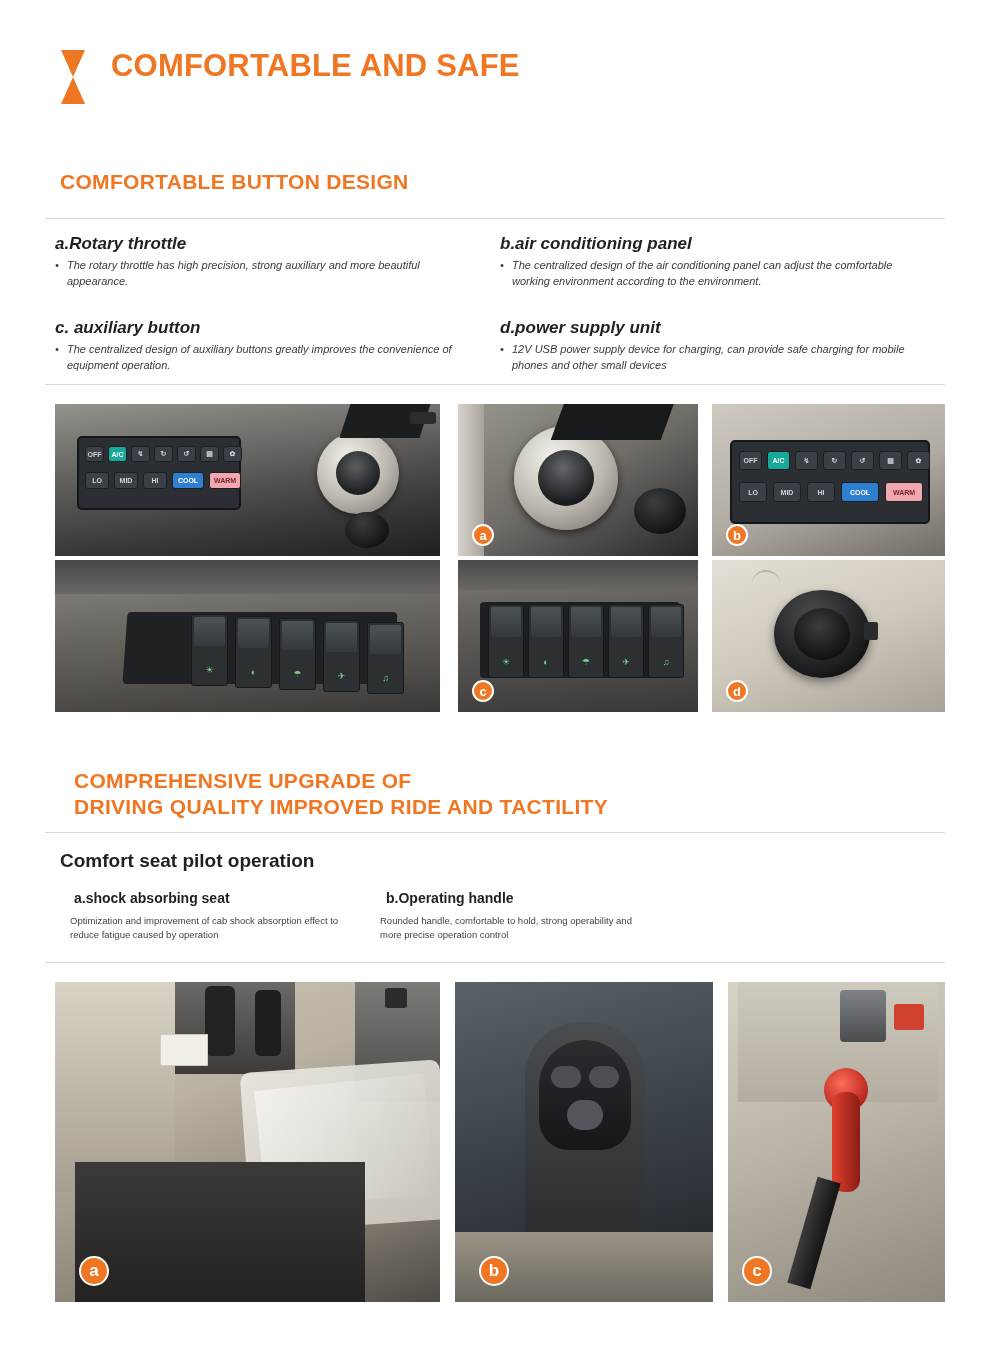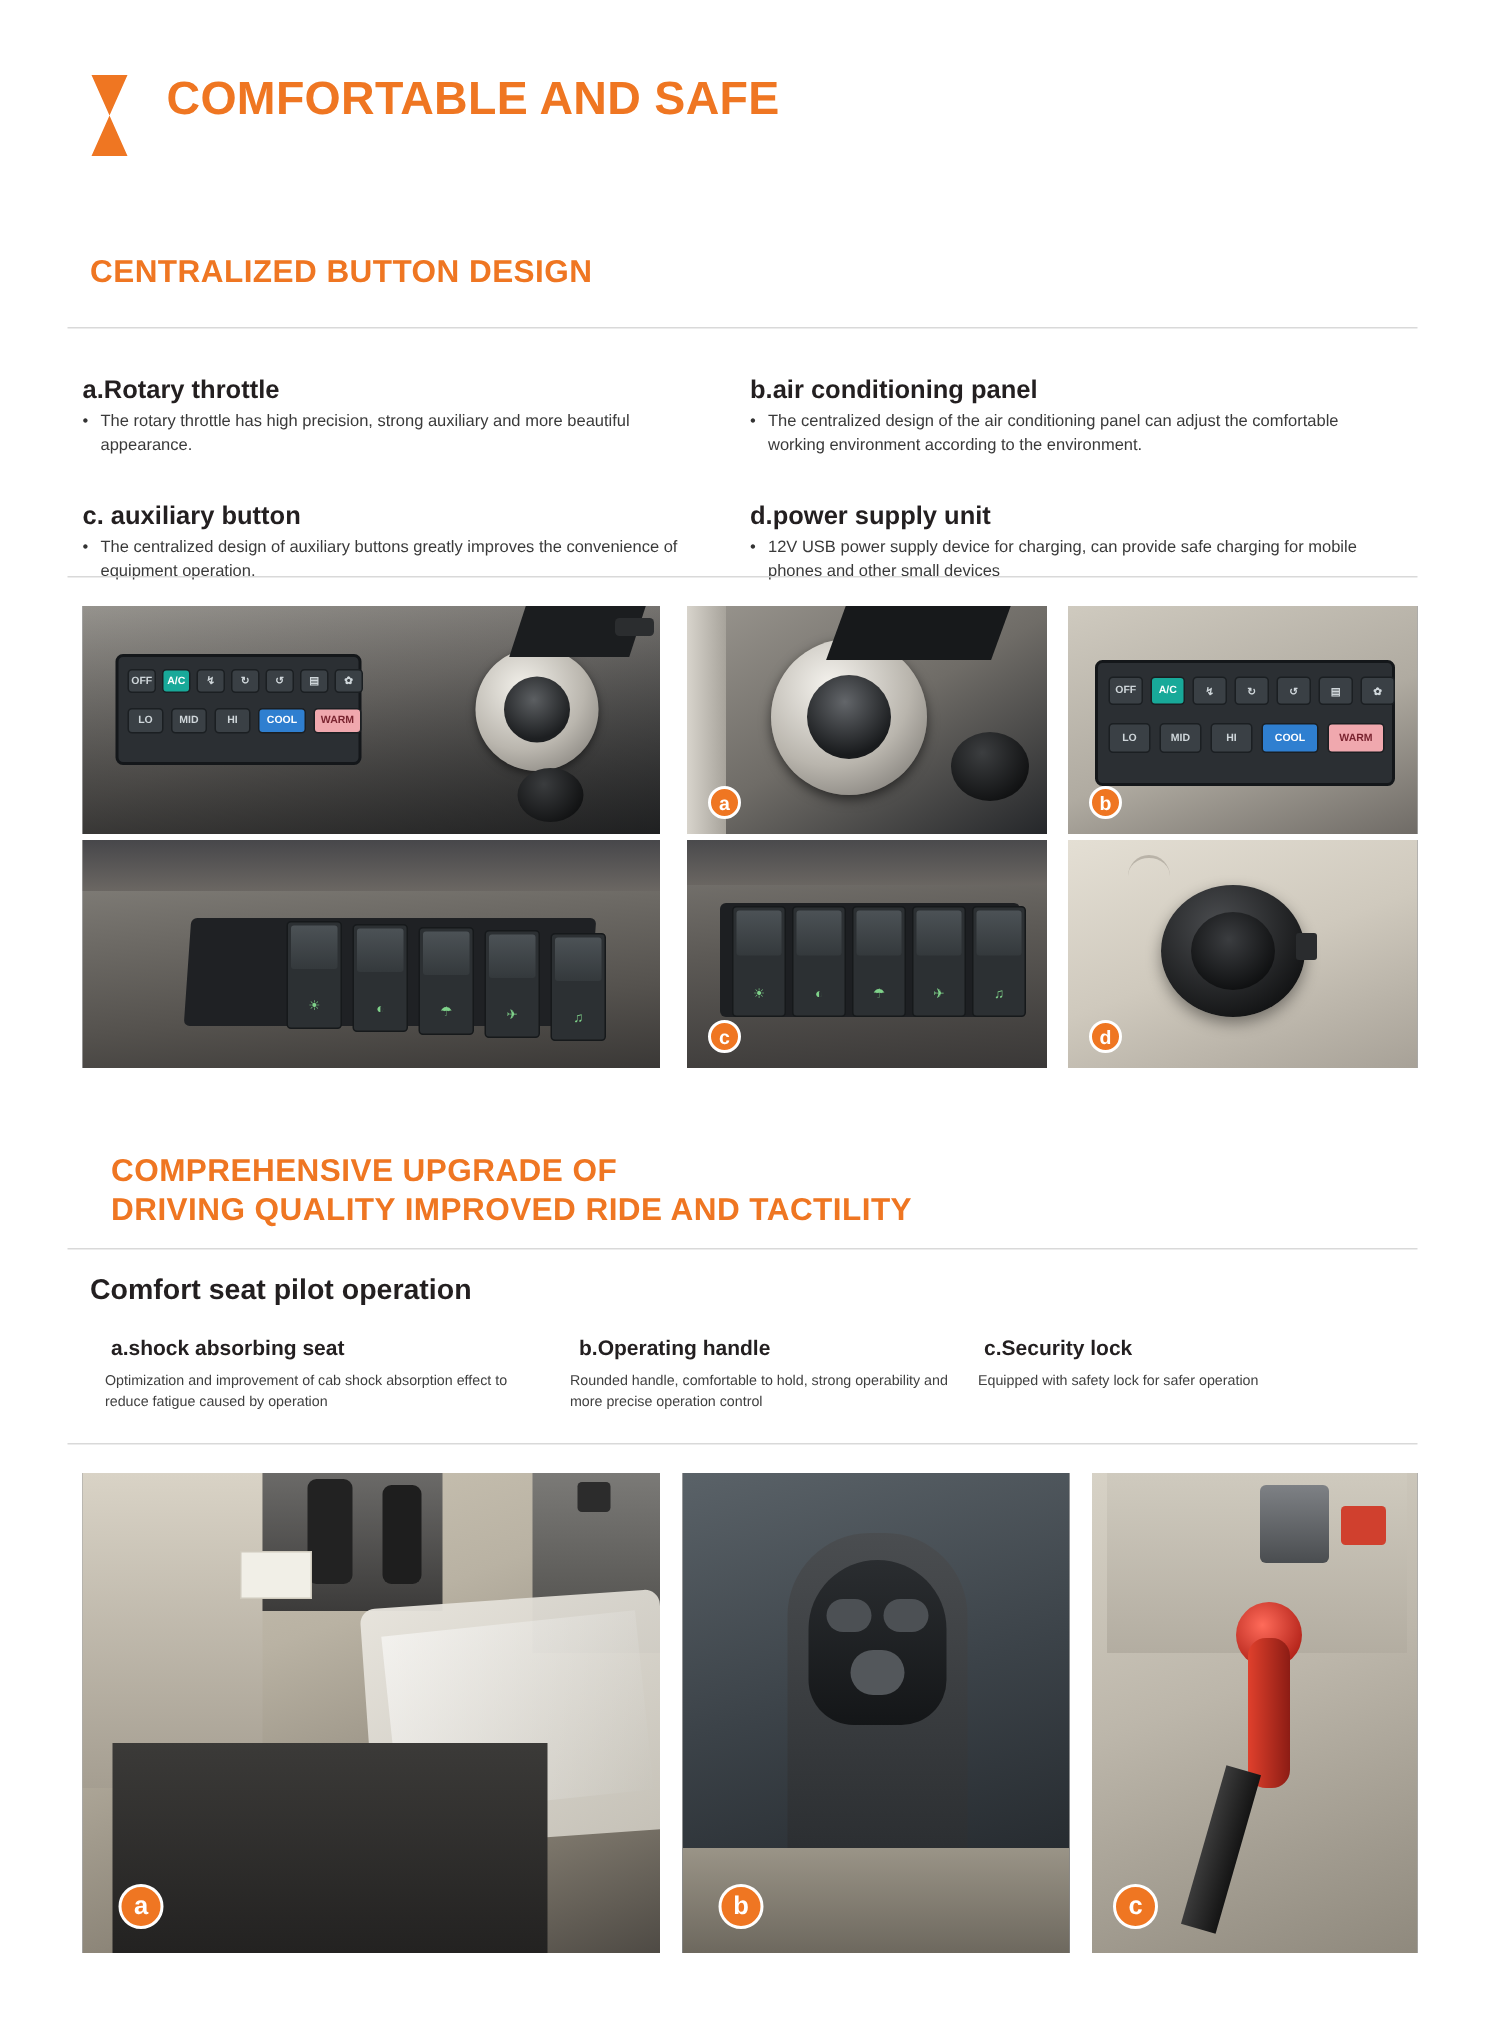--- a/index.html
+++ b/index.html
@@ -25,21 +25,21 @@
 
   
   .sec-title{
     position:absolute;font-size:21px;font-weight:bold;color:#ef7622;
     letter-spacing:.3px;
   }
   #sec1-title{left:60px;top:170px;}
   .rule{position:absolute;height:1px;background:#d9d9d9;}
 
   
-  .features{position:absolute;left:55px;top:240px;width:890px;}
+  .features{position:absolute;left:55px;top:224px;width:890px;font-style:italic;}
   .frow{display:flex;}
   .fcell{width:425px;margin-right:20px;}
   .fhead{font-size:17px;font-weight:bold;color:#231f20;margin:10px 0 4px 0;}
   .fbody{display:flex;font-size:11px;color:#3a3a3a;line-height:1.45;}
   .bullet{flex:none;width:12px;color:#333;font-size:11px;line-height:1.45;}
   .ftext{flex:1;}
 
   
   .photo{position:absolute;overflow:hidden;background:#555;}
   .badge{
@@ -86,21 +86,21 @@
       <svg width="40" height="58" viewBox="0 0 40 58">
         <path d="M6 2 L30 2 L18 29 L30 56 L6 56 L18 29 Z" fill="#ef7622"></path>
         <rect x="0" y="0" width="5" height="58" fill="#ffffff"></rect>
       </svg>
     </div>
     <div class="header-title">
       <span>COMFORTABLE AND SAFE</span>
     </div>
   </div>
 
-  <div class="sec-title" id="sec1-title">CENTRALIZED BUTTON DESIGN</div>
+  <div class="sec-title" id="sec1-title">COMFORTABLE BUTTON DESIGN</div>
   <div class="rule" style="left:45px;top:218px;width:900px;"></div>
 
   <div class="features">
     <div class="frow">
       <div class="fcell">
         <div class="fhead">a.Rotary throttle</div>
         <div class="fbody">
           <span class="bullet">•</span>
           <span class="ftext">The rotary throttle has high precision, strong auxiliary and more beautiful appearance.</span>
         </div>
@@ -269,24 +269,20 @@
 
   <div id="sec2-sub">Comfort seat pilot operation</div>
 
   <div class="s2row" style="left:58px;width:300px;">
     <div class="s2head">a.shock absorbing seat</div>
     <div class="s2text" style="padding-left:12px;">Optimization and improvement of cab shock absorption effect to reduce fatigue caused by operation</div>
   </div>
   <div class="s2row" style="left:370px;width:270px;">
     <div class="s2head">b.Operating handle</div>
     <div class="s2text" style="padding-left:10px;">Rounded handle, comfortable to hold, strong operability and more precise operation control</div>
-  </div>
-  <div class="s2row" style="left:640px;width:280px;">
-    <div class="s2head">c.Security lock</div>
-    <div class="s2text" style="padding-left:12px;">Equipped with safety lock for safer operation</div>
   </div>
 
   <div class="rule" style="left:45px;top:962px;width:900px;"></div>
 
   <div class="photo" style="left:55px;top:982px;width:385px;height:320px;">
     <div class="ph-bg" style="background:linear-gradient(160deg,#cfc8b8 0%,#b9b2a3 35%,#8d8679 70%,#4e4a44 100%);"></div>
     <div style="position:absolute;left:0;top:0;width:120px;height:210px;background:linear-gradient(180deg,#d9d3c6,#a59e91);"></div>
     <div style="position:absolute;left:120px;top:0;width:120px;height:92px;background:linear-gradient(180deg,#6b6a68,#3c3b3a);"></div>
     <div style="position:absolute;left:150px;top:4px;width:30px;height:70px;background:#222;border-radius:6px;"></div>
     <div style="position:absolute;left:200px;top:8px;width:26px;height:66px;background:#1e1e1e;border-radius:6px;"></div>

